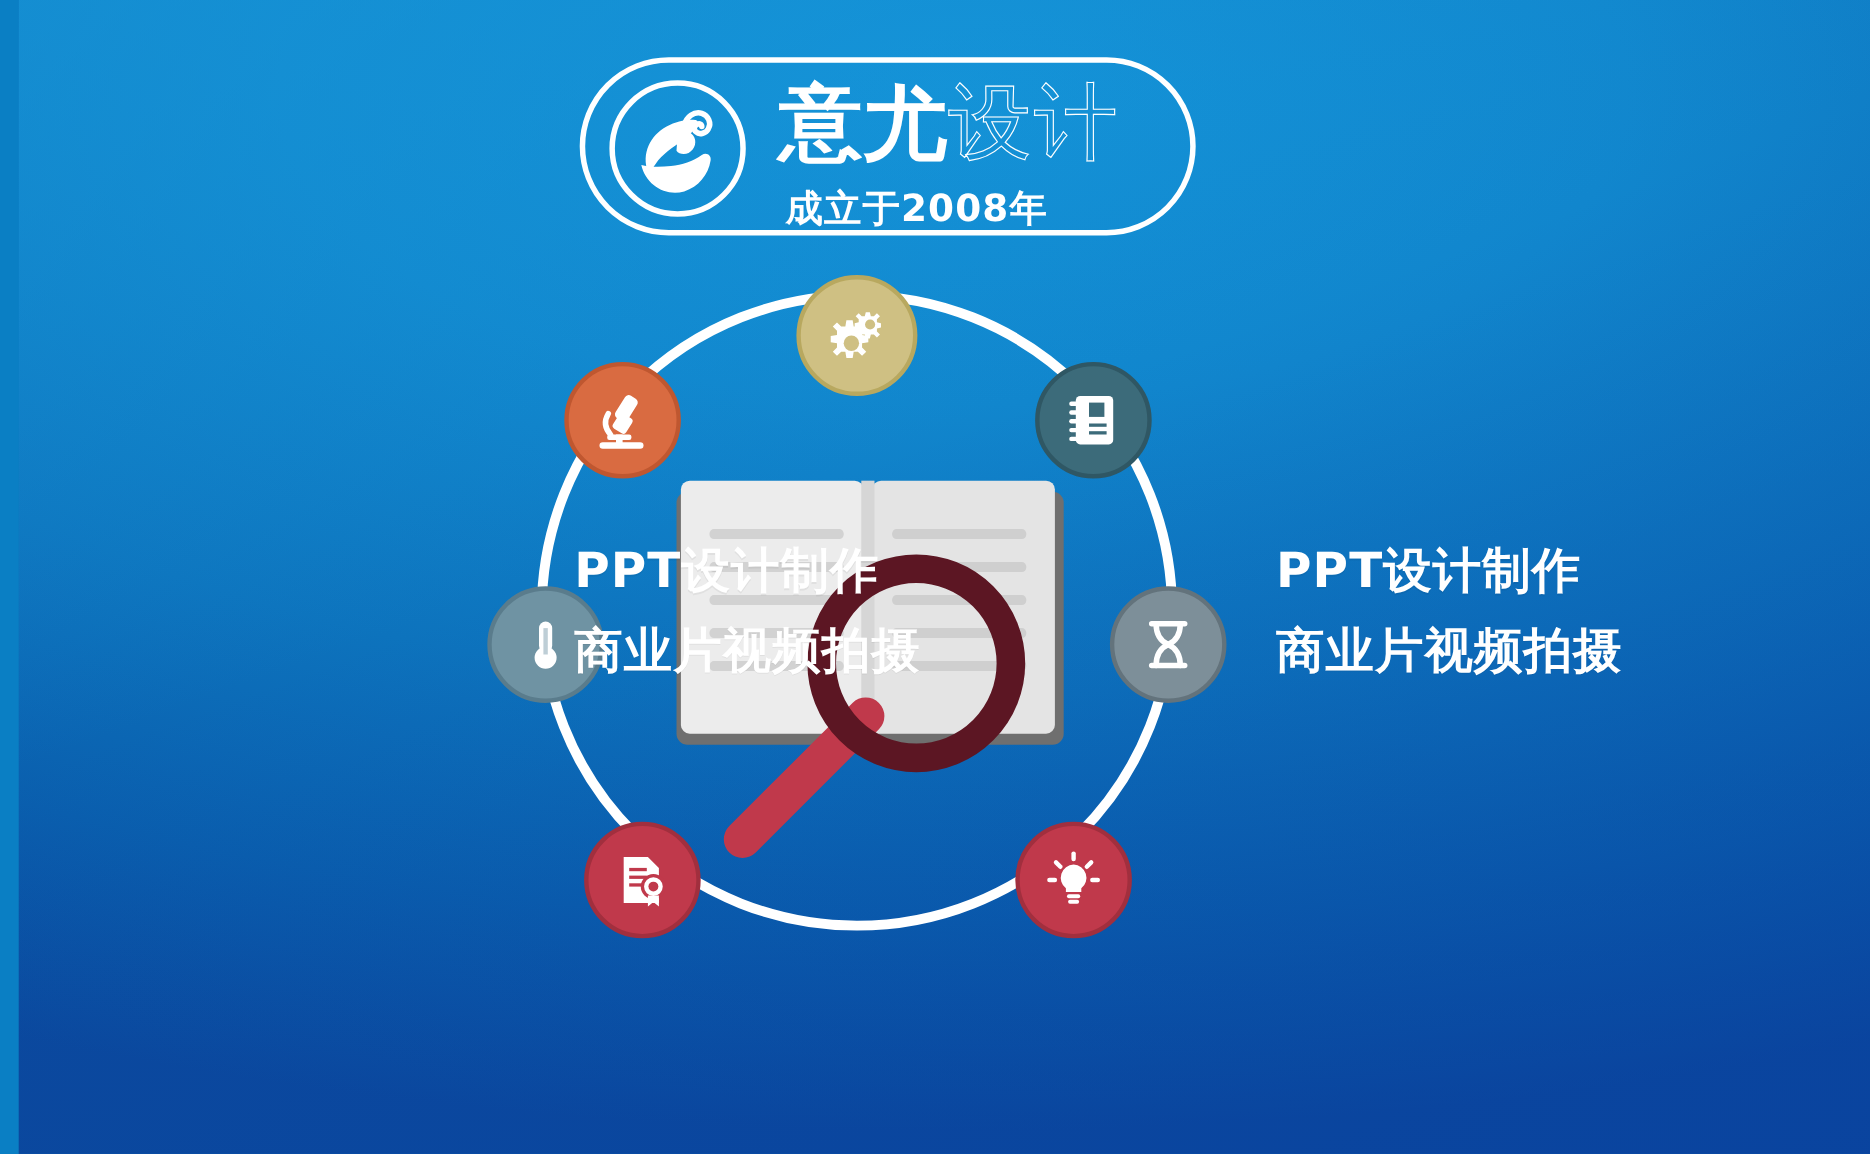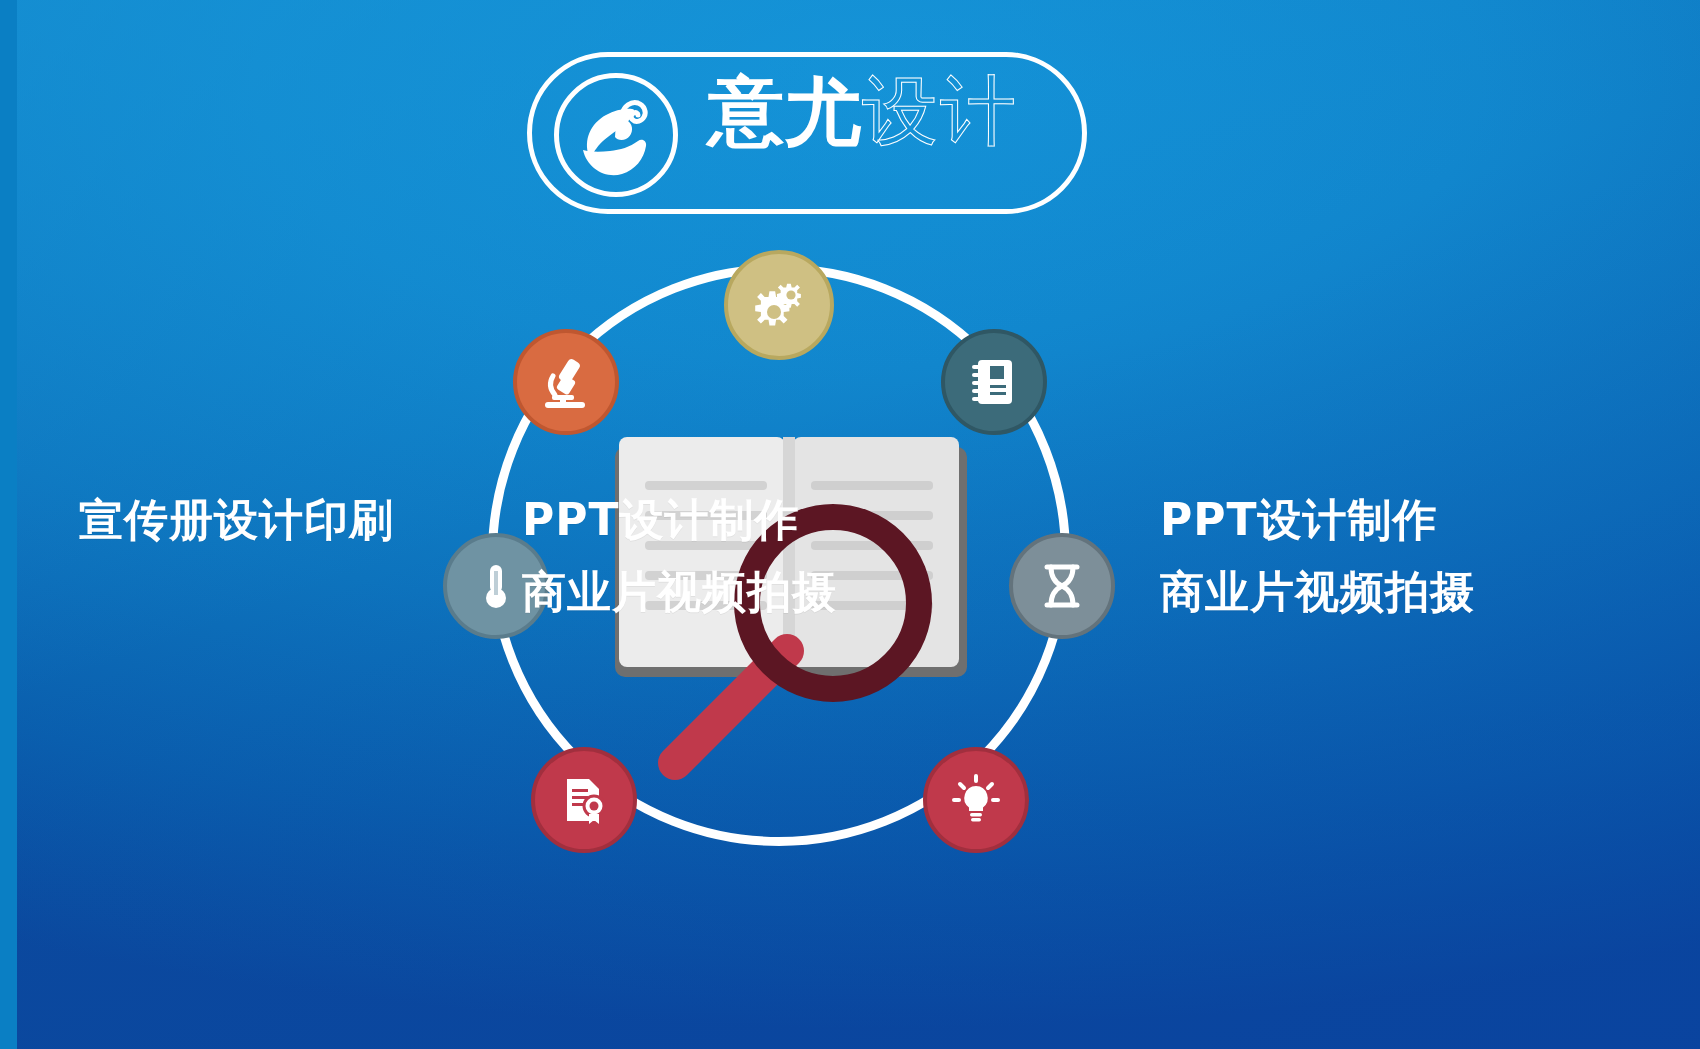--- a/index.html
+++ b/index.html
@@ -83,20 +83,21 @@
         <path d="M24 72c4 18 22 29 39 24 13-4 22-15 24-28 1-5-4-8-8-5-8 6-18 9-28 10-10 1-20 1-27-1z" fill="#ffffff"></path>
         <path d="M63 36c2-8 9-13 16-11 6 2 9 9 6 14-2 4-8 6-11 3-3-2-2-6 1-7 2-1 4 0 4 2" fill="none" stroke="#ffffff" stroke-width="5" stroke-linecap="round"></path>
         <path d="M57 44c5-3 11-3 14 1 4 5 2 13-4 16-4 2-9 1-11-2" fill="#ffffff"></path>
       </svg>
     </div>
 
     <div class="logo-line1">
       <span class="b">意尤</span><span class="t">设计</span>
     </div>
 
+    <div class="logo-sub">成立于2008年</div>
   </div>
 
   <div class="ring"></div>
 
   <div class="center-art">
     <svg width="400" height="400" viewBox="0 0 400 400">
 
       <rect x="18" y="22" width="352" height="230" rx="10" fill="#6f6f6f"></rect>
 
       <path d="M30 12 h150 a8 8 0 0 1 8 8 v222 h-158 a8 8 0 0 1 -8 -8 v-214 a8 8 0 0 1 8 -8 z" fill="#ececec"></path>
@@ -207,21 +208,20 @@
         <line x1="28" y1="4" x2="28" y2="9"></line>
         <line x1="12" y1="12" x2="16" y2="16"></line>
         <line x1="44" y1="12" x2="40" y2="16"></line>
         <line x1="6" y1="28" x2="11" y2="28"></line>
         <line x1="50" y1="28" x2="45" y2="28"></line>
       </g>
     </svg>
   </div>
 
   <div class="txt txt-left">
-    <div>宣传册设计印刷</div>
   </div>
 
   <div class="txt txt-center">
     <div>PPT设计制作</div>
     <div>商业片视频拍摄</div>
   </div>
 
   <div class="txt txt-right">
     <div>PPT设计制作</div>
     <div>商业片视频拍摄</div>

